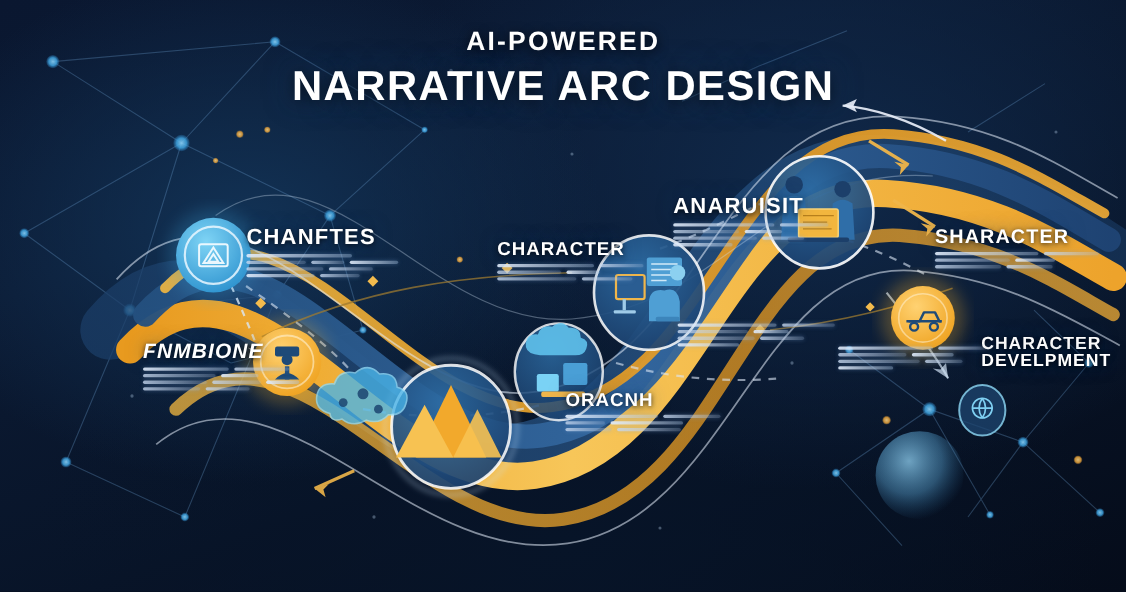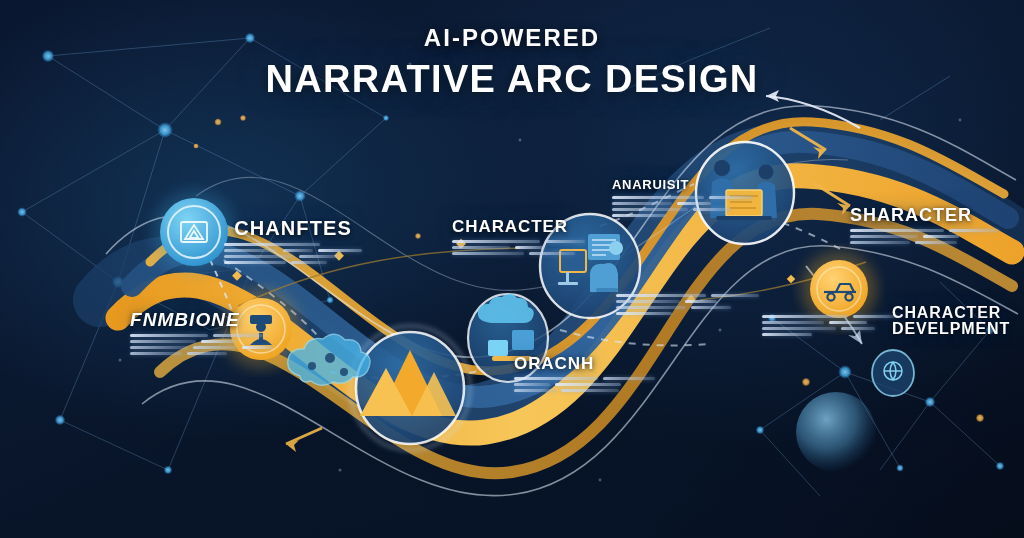--- a/index.html
+++ b/index.html
@@ -329,21 +329,21 @@
   </svg>
 
   <div style="position:absolute;left:0;right:0;top:24px;text-align:center;">
     <div style="color:#fff;font-size:24px;font-weight:700;letter-spacing:.085em;
                 text-shadow:0 2px 10px rgba(0,0,0,.7);">AI-POWERED</div>
     <div style="color:#fff;font-size:38px;font-weight:700;letter-spacing:.035em;margin-top:6px;
                 text-shadow:0 2px 14px rgba(0,0,0,.75), 0 0 26px rgba(40,90,150,.5);">NARRATIVE ARC DESIGN</div>
   </div>
 
   <div class="lyr" id="labelLayer">
-      <div class="label" style="left: 224px; top: 218px; text-align: center;">
+      <div class="label" style="left: 224px; top: 206px;">
         <div class="head" style="font-size: 20px;">CHANFTES</div>
         <div class="lines">
           <div style="display: flex; gap: 5px; align-items: center;">
             <i class="b" style="width: 96px;"></i>
           </div>
           <div style="display: flex; gap: 5px; align-items: center;">
             <i style="width: 54px;"></i>
             <i style="width: 30px;"></i>
             <i class="b" style="width: 44px;"></i>
           </div>
@@ -390,21 +390,21 @@
             <i style="width: 58px;"></i>
             <i class="b" style="width: 30px;"></i>
           </div>
           <div style="display: flex; gap: 5px; align-items: center;">
             <i style="width: 72px;"></i>
             <i style="width: 46px;"></i>
           </div>
         </div>
       </div>
       <div class="label" style="left: 612px; top: 178px;">
-        <div class="head" style="font-size: 13px;">ANARUISIT</div>
+        <div class="head" style="font-size: 20px;">ANARUISIT</div>
         <div class="lines">
           <div style="display: flex; gap: 5px; align-items: center;">
             <i class="b" style="width: 92px;"></i>
             <i style="width: 44px;"></i>
           </div>
           <div style="display: flex; gap: 5px; align-items: center;">
             <i style="width: 60px;"></i>
             <i class="b" style="width: 34px;"></i>
           </div>
           <div style="display: flex; gap: 5px; align-items: center;">

